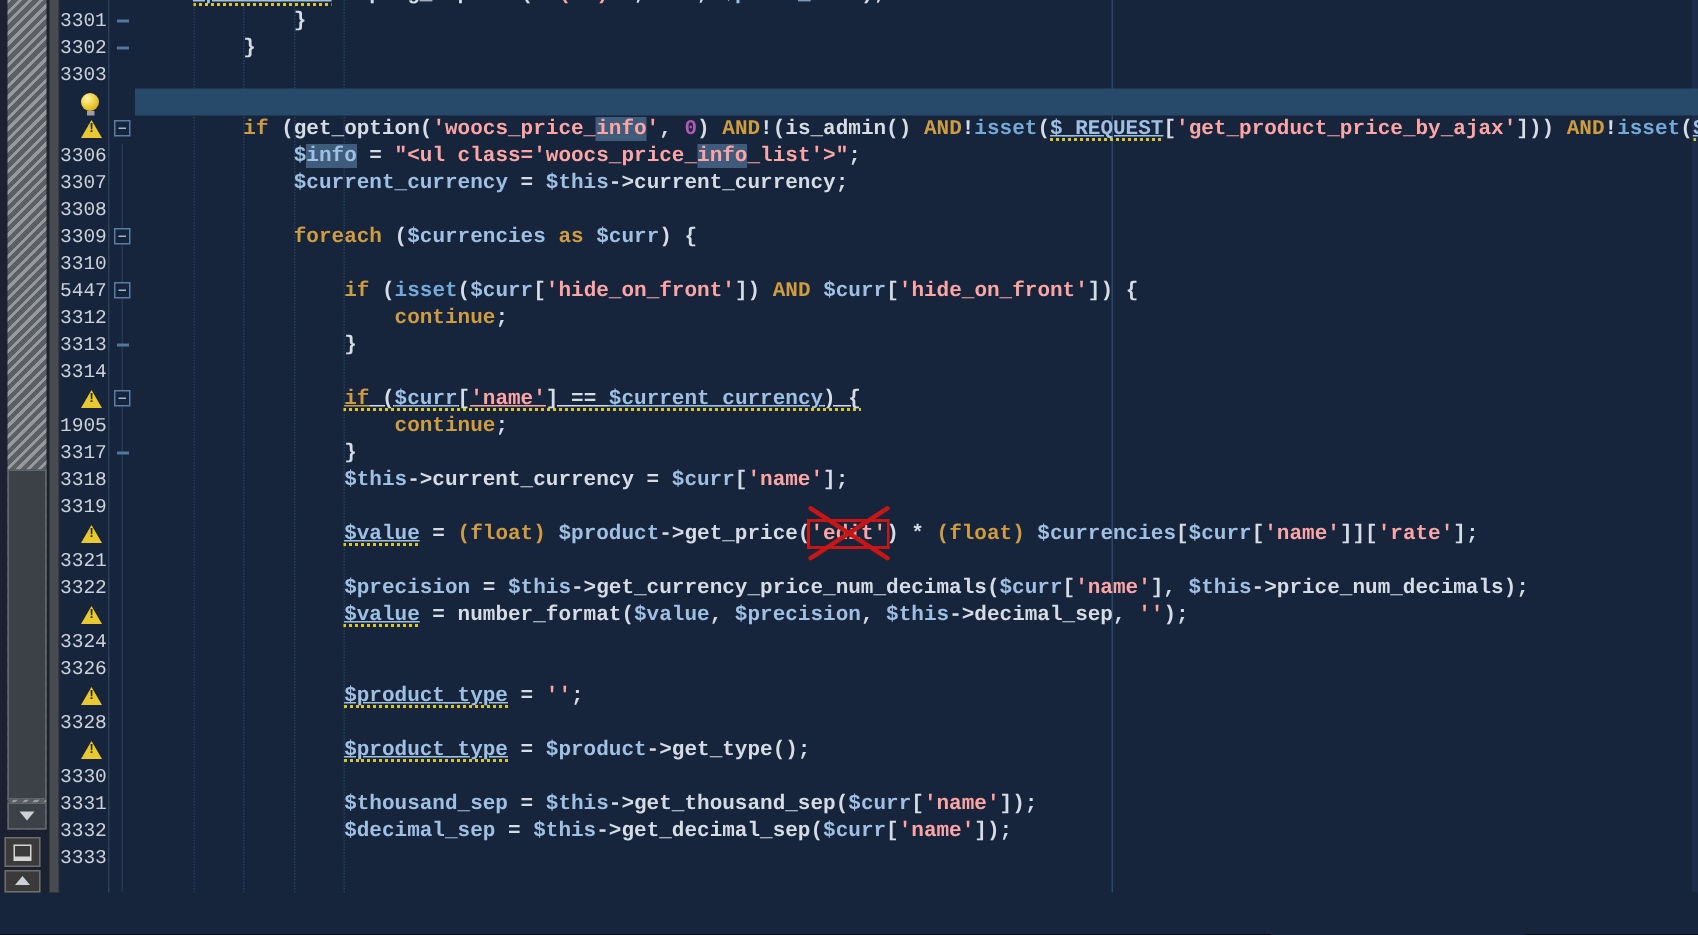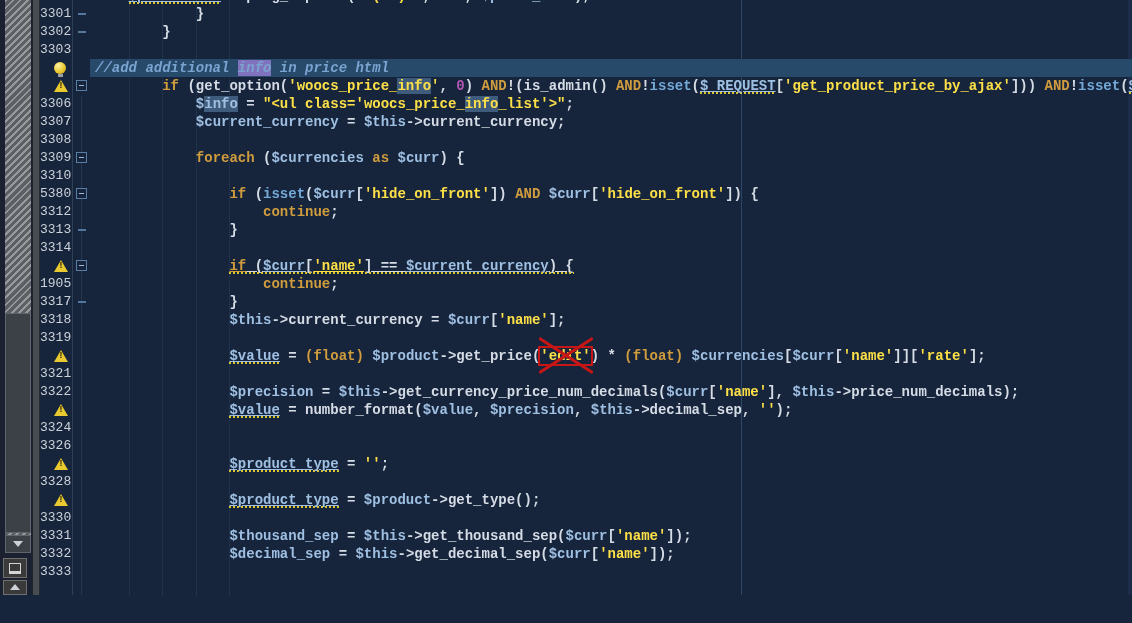--- a/index.html
+++ b/index.html
@@ -25,21 +25,21 @@
   .ic-warn{display:block;width:14px;height:12px;background:#e9c930;
            clip-path:polygon(50% 0,100% 100%,0 100%);
            font:bold 9px/13px "Liberation Mono",monospace;color:#342a05;text-align:center;}
   .fold-box{position:absolute;left:36px;top:3px;width:11px;height:11px;border:1px solid #5a7da3;
             background:#16243c;box-sizing:border-box;}
   .fold-box::after{content:'';position:absolute;left:2px;right:2px;top:4px;height:1px;background:#9db8d2;}
   .fold-endtick{position:absolute;left:38px;top:8px;width:8px;height:2px;background:#54779e;}
   .code{position:absolute;left:55px;top:0;white-space:pre;
         font:bold 14px/18px "Liberation Mono",monospace;}
   
-  .seg-p{color:#d5dce5}.seg-k{color:#cf9c3e}.seg-s{color:#fde047}.seg-v{color:#9fc0e2}
+  .seg-p{color:#d5dce5}.seg-k{color:#cf9c3e}.seg-s{color:#fca5a5}.seg-v{color:#9fc0e2}
   .seg-f{color:#74aad8}.seg-n{color:#b558b5}.seg-c{color:#5d84b2;font-style:italic}
   .hl .seg-c{color:#7aa4d0}
   .m-hi{background-color:#3f5c7c;}
   .m-cur{background-color:#8172bd;color:#1c2a46;}
   .m-u{text-decoration:underline;}
   .m-w{background-image:repeating-linear-gradient(90deg,#d9c52e 0 2px,transparent 2px 4px);
        background-size:100% 2px;background-repeat:no-repeat;background-position:left bottom;}
   .uline{position:relative;}
   .uline::after{content:'';position:absolute;left:0;right:0;bottom:0;height:2px;
        background:repeating-linear-gradient(90deg,#d9c52e 0 2px,transparent 2px 4px);}
@@ -102,21 +102,20 @@
         <span class="g-num">3302</span>
         <span class="fold-endtick"></span>
         <span class="code">        <span class="seg-p">}</span></span>
       </div>
       <div class="row">
         <span class="g-num">3303</span>
         <span class="code"></span>
       </div>
       <div class="row hl">
         <span class="g-ico ic-bulb"></span>
-        <span class="code"><span class="seg-c">//add additional </span><span class="seg-c m-cur">info</span><span class="seg-c"> in price html</span></span>
       </div>
       <div class="row">
         <span class="g-ico ic-warn">!</span>
         <span class="fold-box"></span>
         <span class="code">        <span class="seg-k">if</span><span class="seg-p"> (get_option(</span><span class="seg-s">'woocs_price_</span><span class="seg-s m-hi">info</span><span class="seg-s">'</span><span class="seg-p">, </span><span class="seg-n">0</span><span class="seg-p">) </span><span class="seg-k">AND</span><span class="seg-p">!(is_admin() </span><span class="seg-k">AND</span><span class="seg-p">!</span><span class="seg-f">isset</span><span class="seg-p">(</span><span class="seg-v m-u m-w">$_REQUEST</span><span class="seg-p">[</span><span class="seg-s">'get_product_price_by_ajax'</span><span class="seg-p">])) </span><span class="seg-k">AND</span><span class="seg-p">!</span><span class="seg-f">isset</span><span class="seg-p">(</span><span class="seg-v m-u m-w">$_REQU</span></span>
       </div>
       <div class="row">
         <span class="g-num">3306</span>
         <span class="code">            <span class="seg-v">$</span><span class="seg-v m-hi">info</span><span class="seg-p"> = </span><span class="seg-s">"&lt;ul class='woocs_price_</span><span class="seg-s m-hi">info</span><span class="seg-s">_list'&gt;"</span><span class="seg-p">;</span></span>
       </div>
@@ -131,21 +130,21 @@
       <div class="row">
         <span class="g-num">3309</span>
         <span class="fold-box"></span>
         <span class="code">            <span class="seg-k">foreach</span><span class="seg-p"> (</span><span class="seg-v">$currencies</span><span class="seg-p"> </span><span class="seg-k">as</span><span class="seg-p"> </span><span class="seg-v">$curr</span><span class="seg-p">) {</span></span>
       </div>
       <div class="row">
         <span class="g-num">3310</span>
         <span class="code"></span>
       </div>
       <div class="row">
-        <span class="g-num">5380</span>
+        <span class="g-num">5447</span>
         <span class="fold-box"></span>
         <span class="code">                <span class="seg-k">if</span><span class="seg-p"> (</span><span class="seg-f">isset</span><span class="seg-p">(</span><span class="seg-v">$curr</span><span class="seg-p">[</span><span class="seg-s">'hide_on_front'</span><span class="seg-p">]) </span><span class="seg-k">AND</span><span class="seg-p"> </span><span class="seg-v">$curr</span><span class="seg-p">[</span><span class="seg-s">'hide_on_front'</span><span class="seg-p">]) {</span></span>
       </div>
       <div class="row">
         <span class="g-num">3312</span>
         <span class="code">                    <span class="seg-k">continue</span><span class="seg-p">;</span></span>
       </div>
       <div class="row">
         <span class="g-num">3313</span>
         <span class="fold-endtick"></span>

